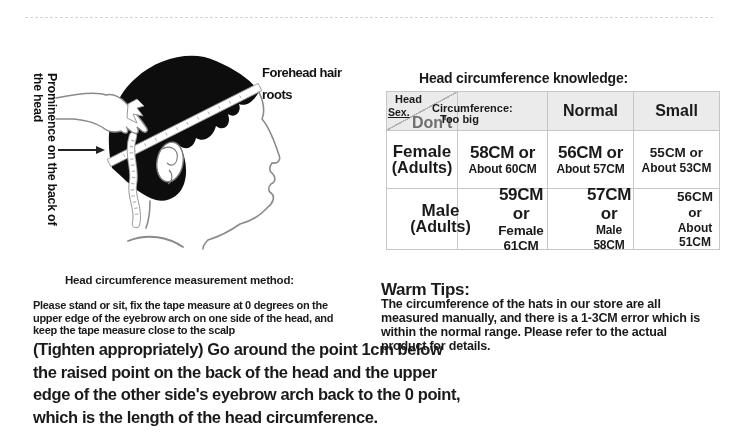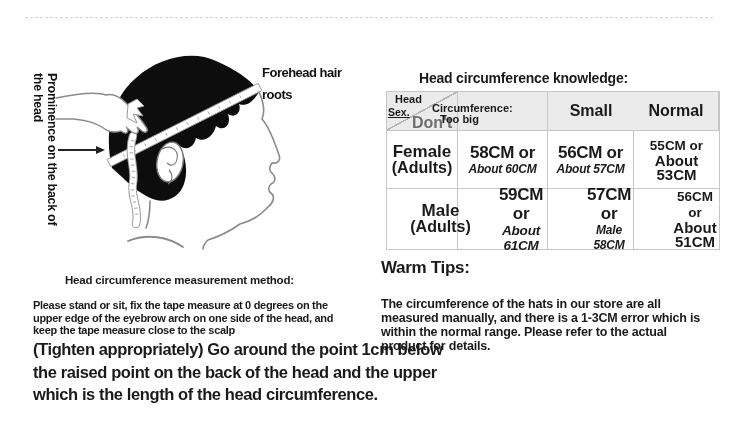--- a/index.html
+++ b/index.html
@@ -27,35 +27,35 @@
   .corner{position:relative;background-color:#ebebeb;
           background-image:linear-gradient(to bottom right,rgba(0,0,0,0) calc(50% - 0.8px),
             #b5b5b5 calc(50% - 0.8px),#b5b5b5 calc(50% + 0.8px),rgba(0,0,0,0) calc(50% + 0.8px));}
   .corner span{position:absolute;white-space:nowrap;z-index:2;}
   .c-head{left:8px;top:1px;font-size:11px;}
   .c-circ{left:45px;top:10px;font-size:11px;}
   .c-sex{left:1px;top:14px;font-size:10.5px;text-decoration:underline;}
   .c-dont{left:25px;top:22px;font-size:16px;color:#6e6e6e;}
   .c-too{left:53px;top:21px;font-size:11px;}
   .main{font-size:17px;line-height:19px;letter-spacing:-0.3px;}
-  .sub{font-size:12px;line-height:15px;letter-spacing:-0.2px;font-style:italic;}
+  .sub{font-size:12px;line-height:15px;letter-spacing:-0.2px;}
   .sub-lg{font-size:13.5px;}
   .main-sm{font-size:13.5px;line-height:16px;}
-  .sub-sm{font-size:15px;line-height:14px;}
+  .sub-sm{font-size:12px;line-height:14px;}
   .sex-main{font-size:17px;line-height:15px;}
   .sex-sub{font-size:16px;line-height:17px;}
 
   
   .meas-title{left:33px;top:274px;font-size:11.5px;letter-spacing:-0.2px;padding-left:32px;}
   .meas-intro{left:33px;top:299px;width:322px;font-size:11px;line-height:12.5px;letter-spacing:-0.3px;}
   .meas-big{left:33px;top:338px;font-size:16.5px;line-height:22.5px;letter-spacing:-0.4px;z-index:3;}
   .meas-big div{white-space:nowrap;}
 
   
-  .tips-title{left:381px;top:258px;font-size:17px;letter-spacing:-0.3px;}
+  .tips-title{left:381px;top:280px;font-size:17px;letter-spacing:-0.3px;}
   .tips-body{left:381px;top:297px;width:334px;font-size:12.5px;line-height:14px;letter-spacing:-0.2px;}
 </style>
 </head>
 <body>
 
 <div class="stage">
 
   <div class="abs top-divider"></div>
 
   <svg class="abs" style="left:0;top:30px;" width="360" height="230" viewBox="0 30 360 230">
@@ -116,22 +116,22 @@
   <div class="abs table-title">Head circumference knowledge:</div>
   <div class="abs size-table">
     <div class="st-cell st-head corner">
       <span class="c-head">Head</span>
       <span class="c-circ">Circumference:</span>
       <span class="c-sex">Sex.</span>
       <span class="c-dont">Don't</span>
       <span class="c-too">Too big</span>
     </div>
     <div class="st-cell st-head"></div>
+    <div class="st-cell st-head">Normal</div>
     <div class="st-cell st-head lc">Small</div>
-    <div class="st-cell st-head">Normal</div>
 
     <div class="st-cell">
       <div class="sex-main">Female</div>
       <div class="sex-sub">(Adults)</div>
     </div>
     <div class="st-cell">
       <div class="main">58CM or</div>
       <div class="sub">About 60CM</div>
     </div>
     <div class="st-cell">
@@ -142,36 +142,37 @@
       <div class="main-sm">55CM or</div>
       <div class="sub-sm">About 53CM</div>
     </div>
 
     <div class="st-cell lr">
       <div class="sex-main">Male</div>
       <div class="sex-sub">(Adults)</div>
     </div>
     <div class="st-cell lr">
       <div class="main">59CM or</div>
-      <div class="sub sub-lg">About 61CM</div>
+      <div class="sub sub-lg">Female 61CM</div>
     </div>
     <div class="st-cell lr">
       <div class="main">57CM or</div>
       <div class="sub">Male 58CM</div>
     </div>
     <div class="st-cell lc lr">
       <div class="main-sm">56CM or</div>
       <div class="sub-sm">About 51CM</div>
     </div>
   </div>
 
   <div class="abs tips-title">Warm Tips:</div>
   <div class="abs tips-body">The circumference of the hats in our store are all measured manually, and there is a 1-3CM error which is within the normal range. Please refer to the actual product for details.</div>
 
   <div class="abs meas-title">Head circumference measurement method:</div>
   <div class="abs meas-intro">Please stand or sit, fix the tape measure at 0 degrees on the upper edge of the eyebrow arch on one side of the head, and keep the tape measure close to the scalp</div>
   <div class="abs meas-big">
     <div>(Tighten appropriately) Go around the point 1cm below</div>
     <div>the raised point on the back of the head and the upper</div>
+    <div>edge of the other side's eyebrow arch back to the 0 point,</div>
     <div>which is the length of the head circumference.</div>
   </div>
 
 </div>
 
 </body></html>

